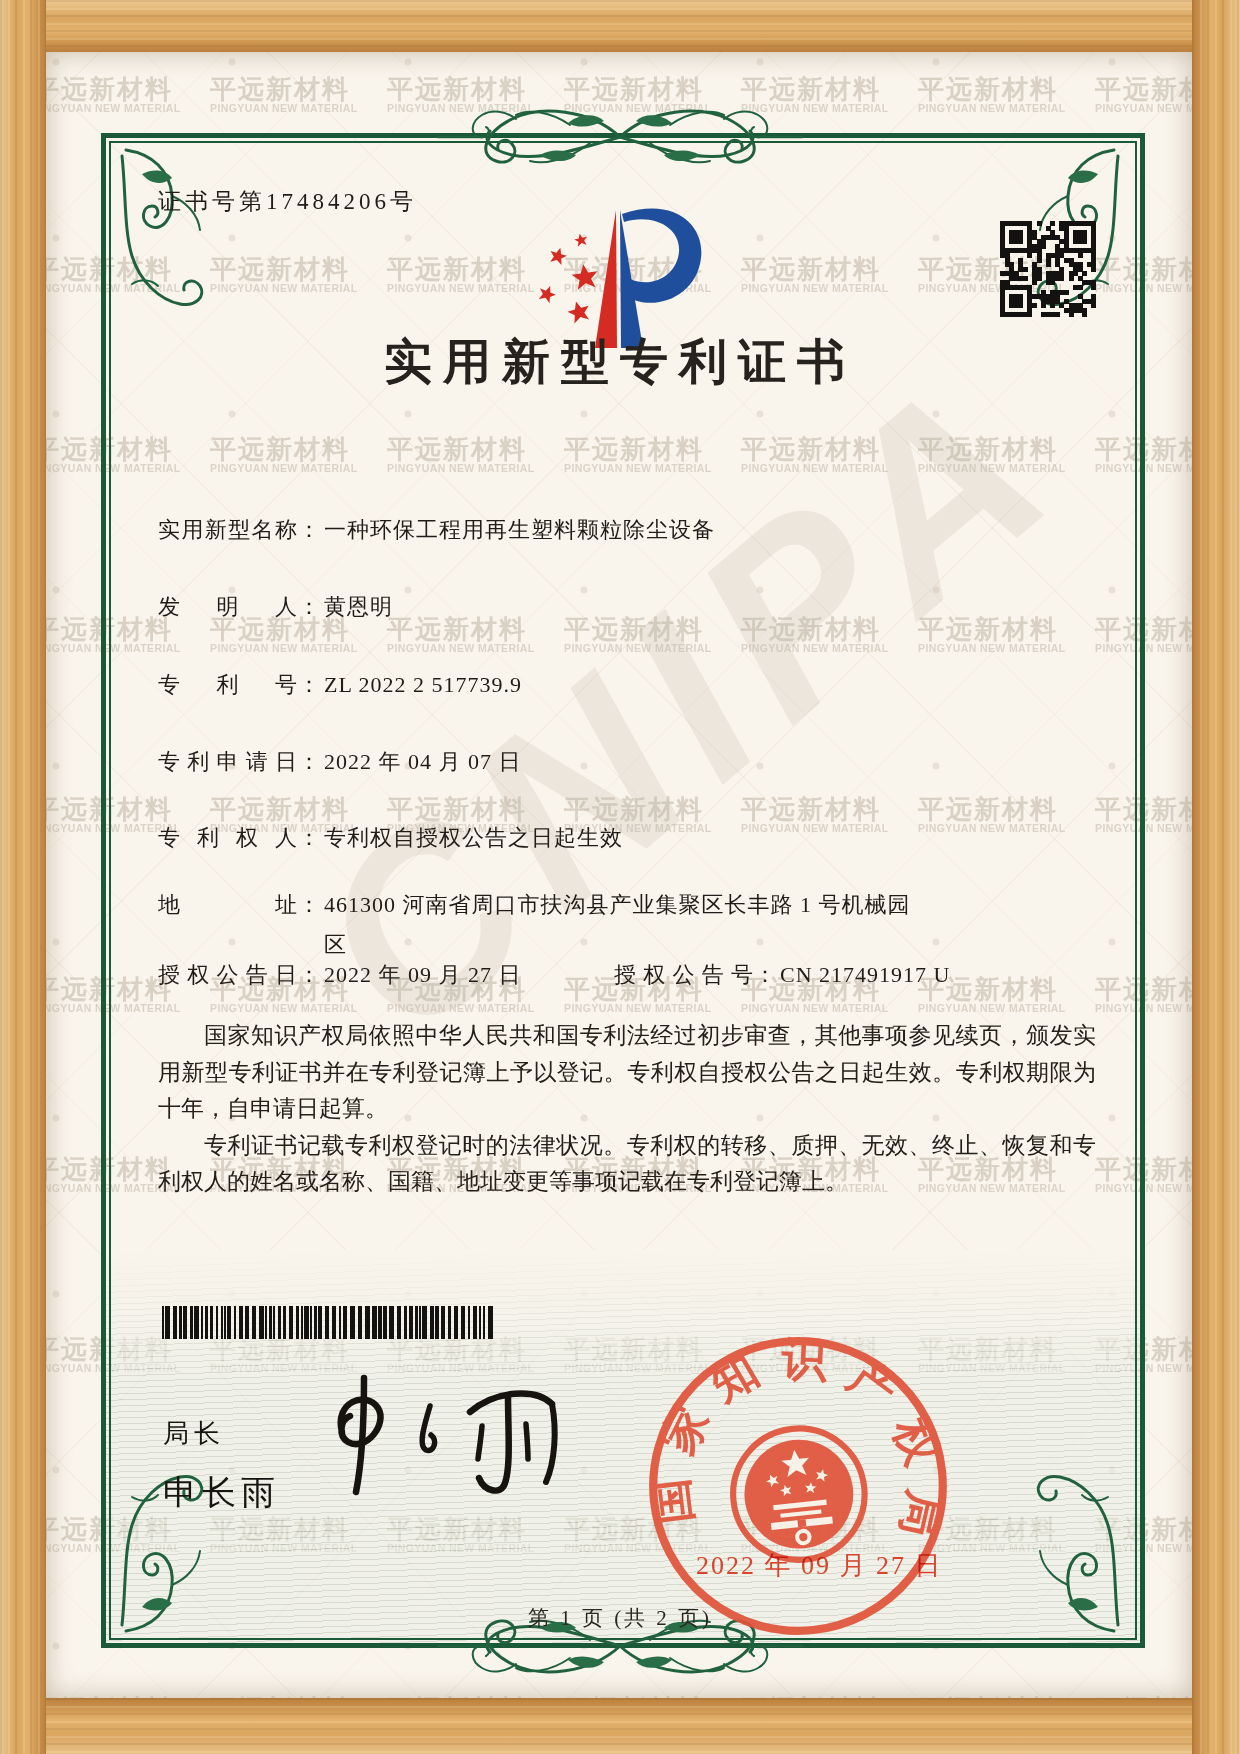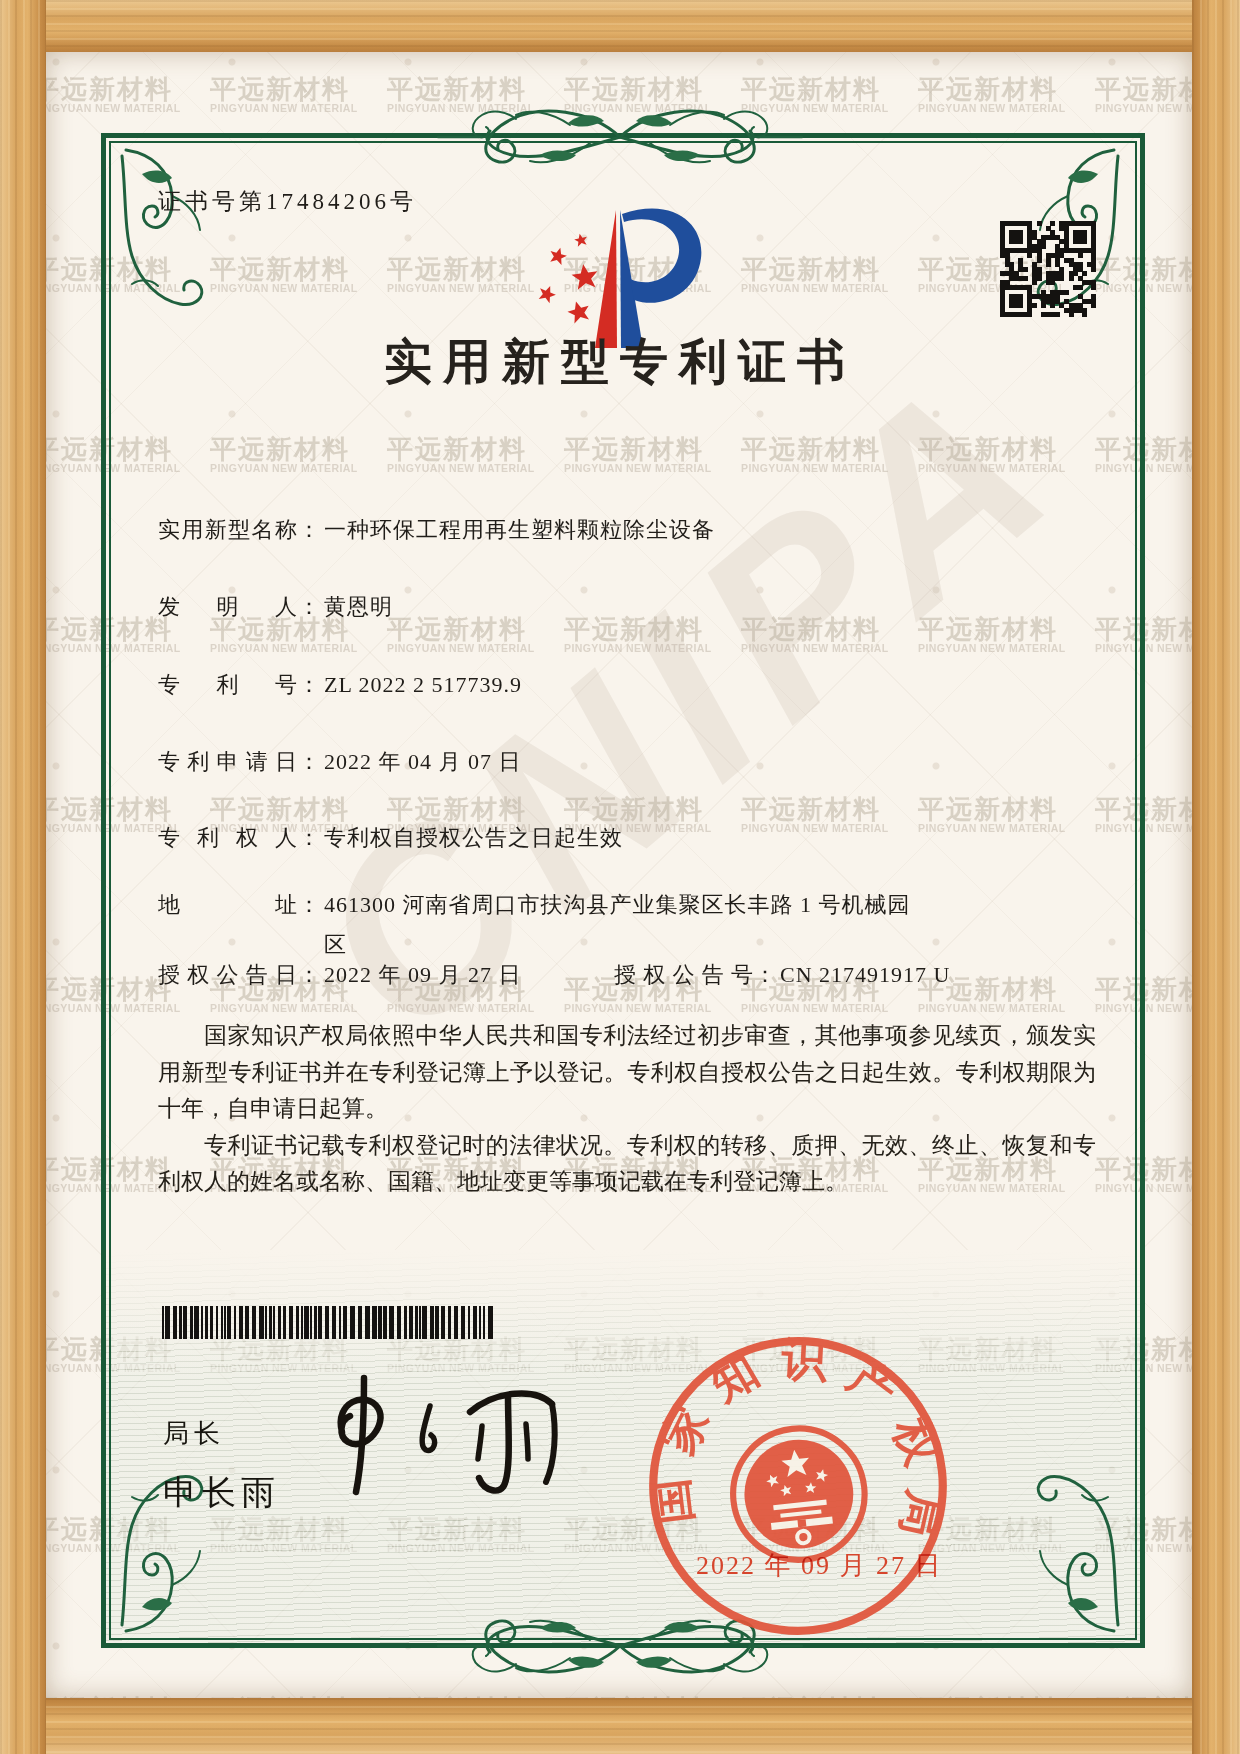--- a/index.html
+++ b/index.html
@@ -712,14 +712,15 @@
         <rect x="-26" y="8" width="52" height="5" fill="#f8f2e7"></rect>
         <rect x="-20" y="17" width="40" height="4" fill="#f8f2e7"></rect>
         <rect x="-30" y="25" width="60" height="7" fill="#f8f2e7"></rect>
         <rect x="-4" y="25" width="8" height="7" fill="#e0543a"></rect>
         <circle cy="42" r="8" fill="#f8f2e7"></circle>
         <circle cy="42" r="4" fill="#e0543a"></circle>
       </g>
     </svg>
     <div class="seal-date">2022 年 09 月 27 日</div>
 
+    <div class="page-info">第 1 页 (共 2 页)</div>
   </div>
 </div>
 
 </body></html>

